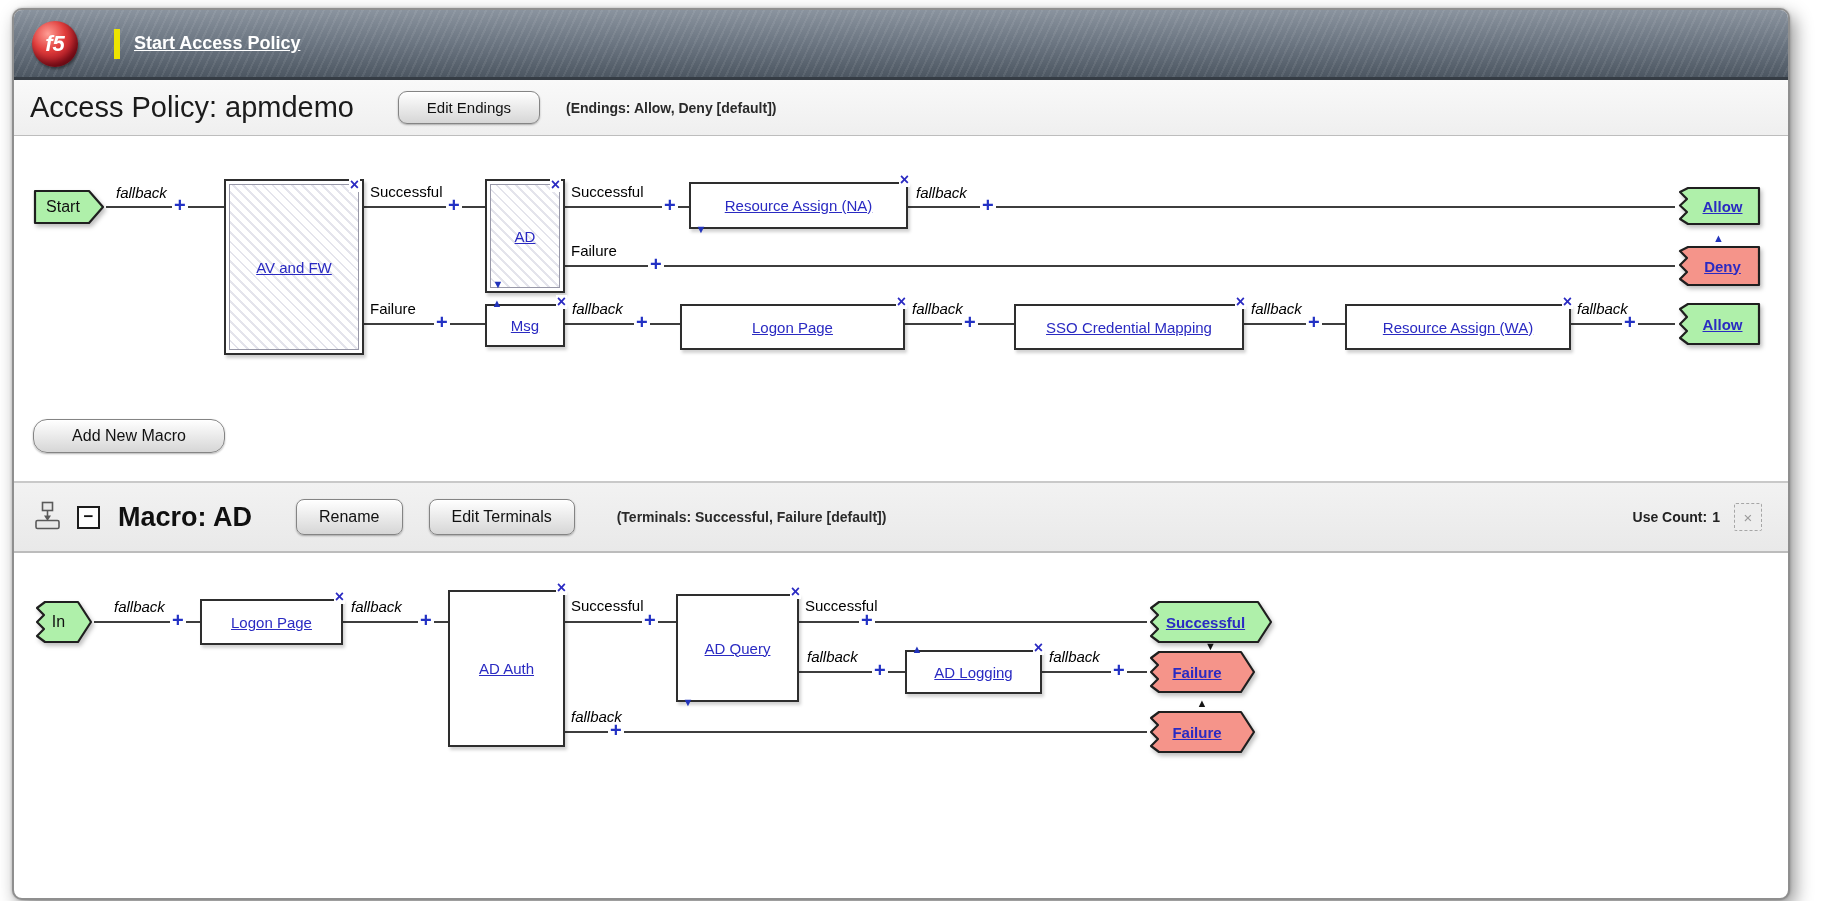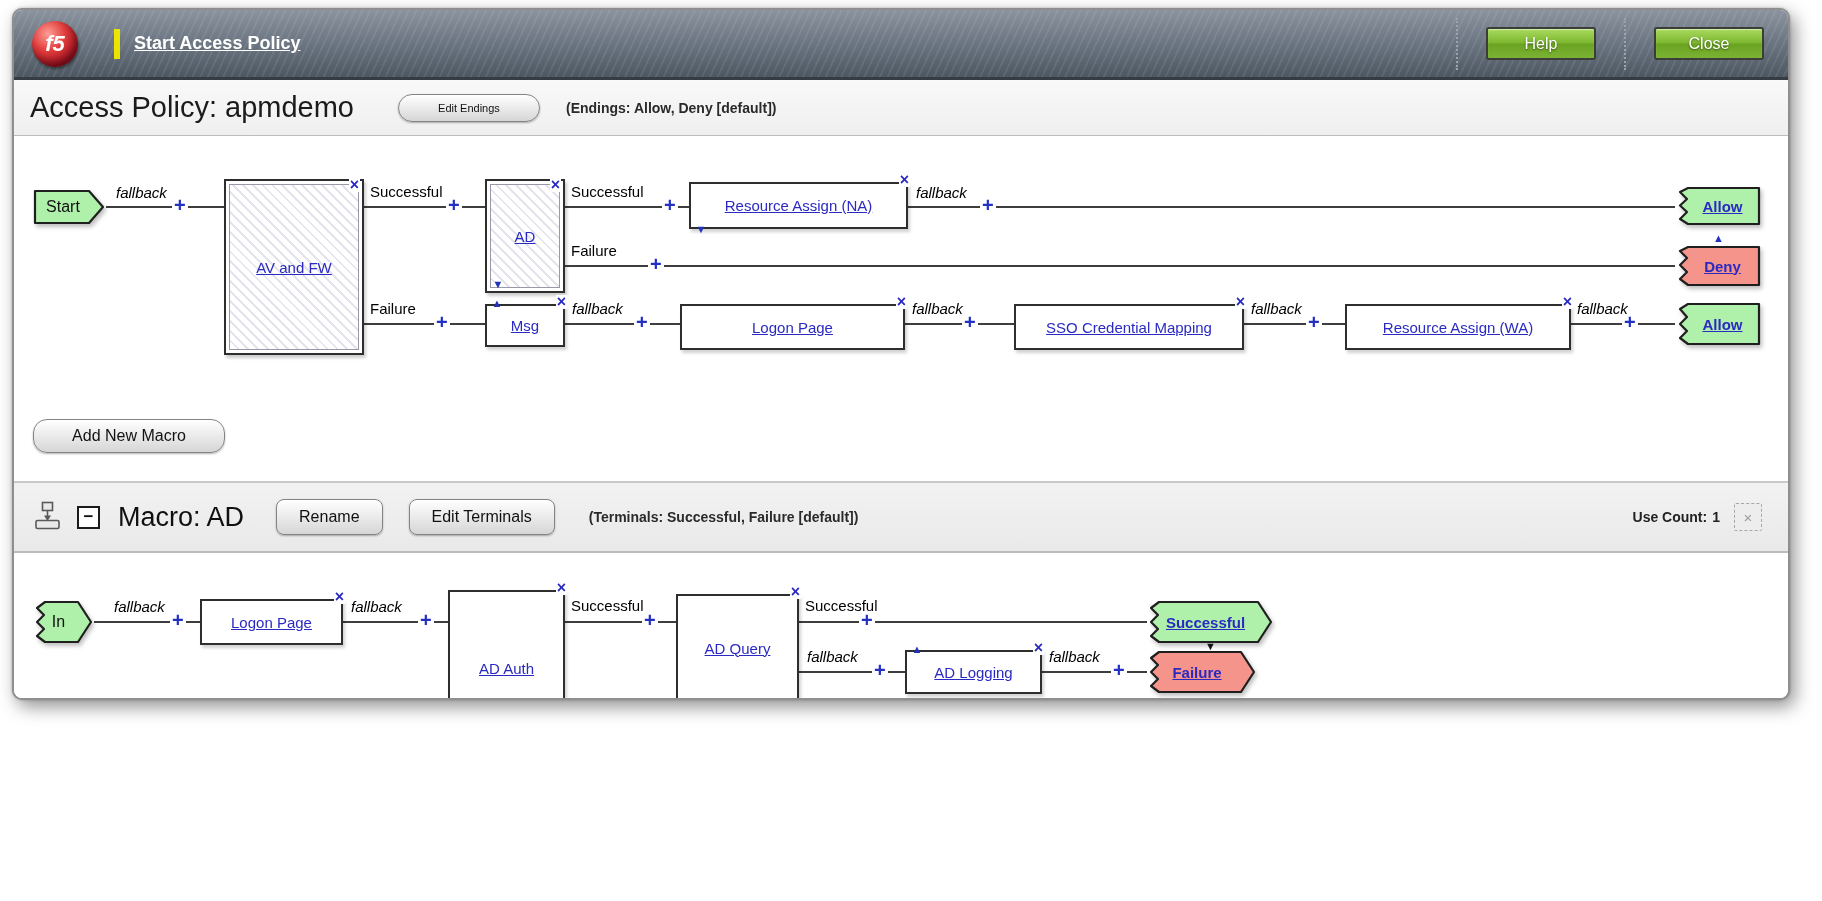--- a/index.html
+++ b/index.html
@@ -1,18 +1,18 @@
 <!DOCTYPE html>
 <html><head>
 <meta charset="utf-8">
 <style>
   * { box-sizing: border-box; margin: 0; padding: 0; }
   body { margin:0; background:#fff; font-family:"Liberation Sans", sans-serif; }
   .page { position:relative; width:1822px; height:901px; overflow:hidden; background:#fff; }
-  .window { position:absolute; left:12px; top:8px; width:1778px; height:692px;
+  .window { position:absolute; left:12px; top:8px; width:1778px; height:892px;
             border:2px solid #8f8f8f; border-radius:10px; overflow:hidden; background:#fff;
             box-shadow:5px 7px 18px rgba(0,0,0,.42), 0 0 3px rgba(0,0,0,.25); }
 
   
   .titlebar { position:relative; height:70px; display:flex; align-items:center;
               padding:0 24px 0 18px; border-bottom:3px solid #353c44;
               background:linear-gradient(180deg,#8a939e 0%, #6a7480 52%, #4d5762 100%); }
   .titlebar::after { content:""; position:absolute; inset:0; pointer-events:none;
               background:repeating-linear-gradient(115deg, rgba(255,255,255,.07) 0 2px, transparent 2px 7px); }
   .logo { width:46px; height:46px; border-radius:50%; z-index:1;
@@ -26,22 +26,22 @@
   .sep { height:52px; border-left:2px dotted #9aa3ae; margin:0 28px; }
   .btn-green { width:110px; height:33px; border:2px solid #3a3e36; border-radius:3px;
                background:linear-gradient(180deg,#a9da5f 0%, #7db72f 48%, #6aa321 52%, #7bb234 100%);
                color:#fff; font-size:16px; font-family:inherit; cursor:pointer;
                text-shadow:0 1px 2px rgba(0,0,0,.5); box-shadow:inset 0 1px 1px rgba(255,255,255,.5); }
 
   
   .policy-header { height:56px; display:flex; align-items:center; padding:0 16px;
                    background:linear-gradient(#f9f9f9,#efefef); border-bottom:1px solid #bdbdbd; }
   .page-title { font-size:29px; color:#1b1b1b; }
-  .btn-gray { background:linear-gradient(#ffffff,#d6d6d6); border:1px solid #848484; border-radius:14px;
-              box-shadow:0 1px 2px rgba(0,0,0,.3), inset 0 1px 0 #fff; font-size:11px; color:#111;
+  .btn-gray { background:linear-gradient(#ffffff,#d6d6d6); border:1px solid #848484; border-radius:9px;
+              box-shadow:0 1px 2px rgba(0,0,0,.3), inset 0 1px 0 #fff; font-size:15px; color:#111;
               padding:7px 18px; font-family:inherit; cursor:pointer; }
   .eh-btn { margin-left:44px; min-width:142px; }
   .note { margin-left:26px; font-size:14px; font-weight:bold; color:#2a2a2a; }
 
   
   .canvas { position:relative; background:#fff; overflow:hidden; }
   .policy-canvas { height:345px; }
   .macro-canvas  { height:307px; }
 
   .hline { position:absolute; height:0; border-top:2px solid #3d3d3d; z-index:1; }
@@ -73,46 +73,40 @@
   .add-macro { position:absolute; left:19px; top:283px; width:192px; height:34px; border-radius:14px; font-size:16px; }
 
   
   .macro-bar { height:72px; display:flex; align-items:center; padding:0 26px 0 20px;
                background:linear-gradient(#f2f2f2,#e9e9e9);
                border-top:2px solid #c9c9c9; border-bottom:2px solid #bcbcbc; }
   .flow-icon { margin-right:16px; }
   .minusbox { width:23px; height:23px; border:2px solid #1b1b1b; background:#fdfdfd; cursor:pointer;
               display:flex; align-items:center; justify-content:center; font-size:17px; font-weight:bold;
               margin-right:18px; color:#111; }
-  .mtitle { font-size:27px; font-weight:normal; color:#101010; margin-right:32px; }
+  .mtitle { font-size:27px; font-weight:bold; color:#101010; margin-right:44px; }
   .mbtn { font-size:16px; border-radius:8px; padding:8px 22px; margin-right:26px; }
   .usec { margin-left:auto; font-size:14px; font-weight:bold; color:#222; }
   .usec .val { margin-left:5px; }
   .xdisabled { width:28px; height:28px; border:1px dashed #a6a6a6; background:#ededed; color:#9a9a9a;
                font-size:15px; display:flex; align-items:center; justify-content:center; margin-left:14px;
                border-radius:2px; cursor:pointer; }
 </style>
 </head>
 <body>
 
 <div class="page">
 <div class="window">
 
   <div class="titlebar">
     <div class="logo">
           <span>f5</span>
         </div>
     <div class="ybar"></div>
     <a class="apply">Start Access Policy</a>
-    <div class="tb-right">
-      <div class="sep"></div>
-      <button class="btn-green">Help</button>
-      <div class="sep"></div>
-      <button class="btn-green">Close</button>
-    </div>
   </div>
 
   <div class="policy-header">
     <span class="page-title">Access Policy: apmdemo</span>
     <button class="btn-gray eh-btn">Edit Endings</button>
     <span class="note">(Endings: Allow, Deny [default])</span>
   </div>
 
   <div class="canvas policy-canvas">
 
@@ -228,21 +222,21 @@
             <rect x="8.5" y="1.5" width="10" height="8" fill="#e9e9e9" stroke="#5a5a5a" stroke-width="1.6"></rect>
             <line x1="13.5" y1="9.5" x2="13.5" y2="16" stroke="#5a5a5a" stroke-width="1.6"></line>
             <path d="M10,14.5 L13.5,20 L17,14.5 Z" fill="#5a5a5a"></path>
             <rect x="2" y="19.5" width="23" height="8" rx="1.5" fill="#e9e9e9" stroke="#5a5a5a" stroke-width="1.6"></rect>
           </svg>
     </span>
     <span class="minusbox">−</span>
     <span class="mtitle">Macro: AD</span>
     <button class="btn-gray mbtn">Rename</button>
     <button class="btn-gray mbtn">Edit Terminals</button>
-    <span class="note" style="margin-left:8px">(Terminals: Successful, Failure [default])</span>
+    <span class="note" style="margin-left:16px">(Terminals: Successful, Failure [default])</span>
     <span class="usec"><span>Use Count:</span><span class="val">1</span></span>
     <span class="xdisabled">×</span>
   </div>
 
   <div class="canvas macro-canvas">
 
     <div class="hline" style="left:80px;top:68px;width:106px"></div>
     <div class="hline" style="left:329px;top:68px;width:105px"></div>
     <div class="hline" style="left:551px;top:68px;width:111px"></div>
     <div class="hline" style="left:785px;top:68px;width:348px"></div>

